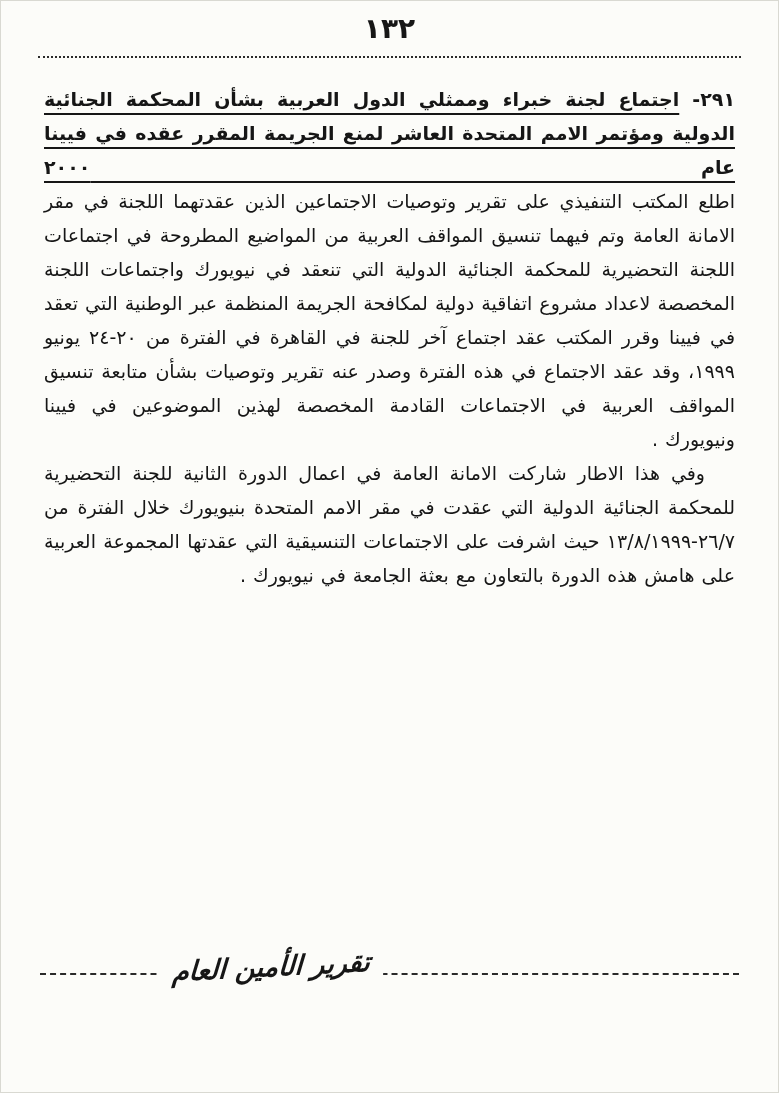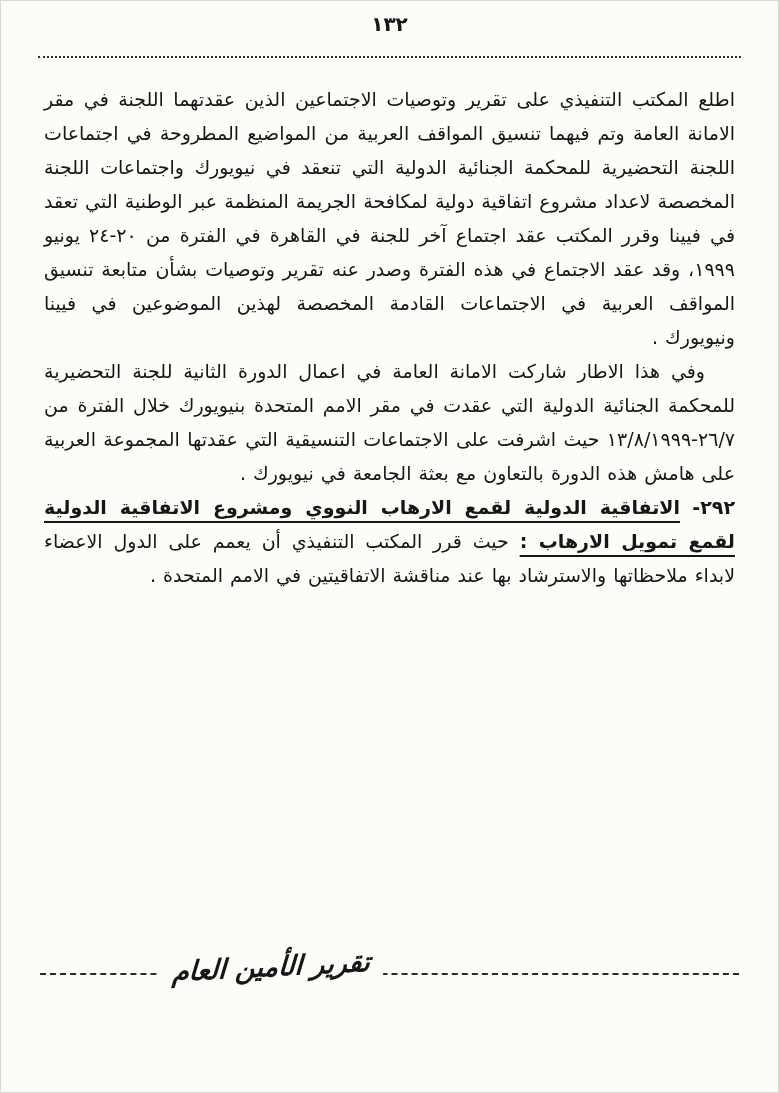--- a/index.html
+++ b/index.html
@@ -18,21 +18,21 @@
     direction: rtl;
     overflow: hidden;
     box-shadow: inset 0 0 0 1px #d9d9d2;
   }
   .page-number {
     position: absolute;
     top: 12px;
     left: 0;
     right: 0;
     text-align: center;
-    font-size: 20px;
+    font-size: 28px;
     font-weight: 700;
     letter-spacing: 2px;
   }
   .top-rule {
     position: absolute;
     top: 56px;
     right: 38px;
     left: 38px;
     border-top: 2px dotted #2a2a2a;
     height: 0;
@@ -107,26 +107,26 @@
 <body>
 
 <div class="page">
 
   <div class="page-number">١٣٢</div>
 
   <div class="top-rule"></div>
 
   <div class="content">
 
+    <p class="para heading-para"><span class="marker">٢٩١-</span> <span class="underlined">اجتماع لجنة خبراء وممثلي الدول العربية بشأن المحكمة الجنائية الدولية ومؤتمر الامم المتحدة العاشر لمنع الجريمة المقرر عقده في فيينا عام ٢٠٠٠</span></p>
 
     <p class="para">اطلع المكتب التنفيذي على تقرير وتوصيات الاجتماعين الذين عقدتهما اللجنة في مقر الامانة العامة وتم فيهما تنسيق المواقف العربية من المواضيع المطروحة في اجتماعات اللجنة التحضيرية للمحكمة الجنائية الدولية التي تنعقد في نيويورك واجتماعات اللجنة المخصصة لاعداد مشروع اتفاقية دولية لمكافحة الجريمة المنظمة عبر الوطنية التي تعقد في فيينا وقرر المكتب عقد اجتماع آخر للجنة في القاهرة في الفترة من ٢٠-٢٤ يونيو ١٩٩٩، وقد عقد الاجتماع في هذه الفترة وصدر عنه تقرير وتوصيات بشأن متابعة تنسيق المواقف العربية في الاجتماعات القادمة المخصصة لهذين الموضوعين في فيينا ونيويورك .</p>
 
     <p class="para indented gap-before">وفي هذا الاطار شاركت الامانة العامة في اعمال الدورة الثانية للجنة التحضيرية للمحكمة الجنائية الدولية التي عقدت في مقر الامم المتحدة بنيويورك خلال الفترة من ٢٦/٧-١٣/٨/١٩٩٩ حيث اشرفت على الاجتماعات التنسيقية التي عقدتها المجموعة العربية على هامش هذه الدورة بالتعاون مع بعثة الجامعة في نيويورك .</p>
 
-    <p class="para gap-before"><span class="marker">٢٩٢-</span> <span class="underlined">الاتفاقية الدولية لقمع الارهاب النووي ومشروع الاتفاقية الدولية لقمع تمويل الارهاب :</span> <span class="body-run">حيث قرر المكتب التنفيذي أن يعمم على الدول الاعضاء لابداء ملاحظاتها والاسترشاد بها عند مناقشة الاتفاقيتين في الامم المتحدة .</span></p>
 
   </div>
 
   <div class="footer">
     <div class="footer-rule"></div>
     <div class="signature">تقرير الأمين العام</div>
   </div>
 
 </div>
 

